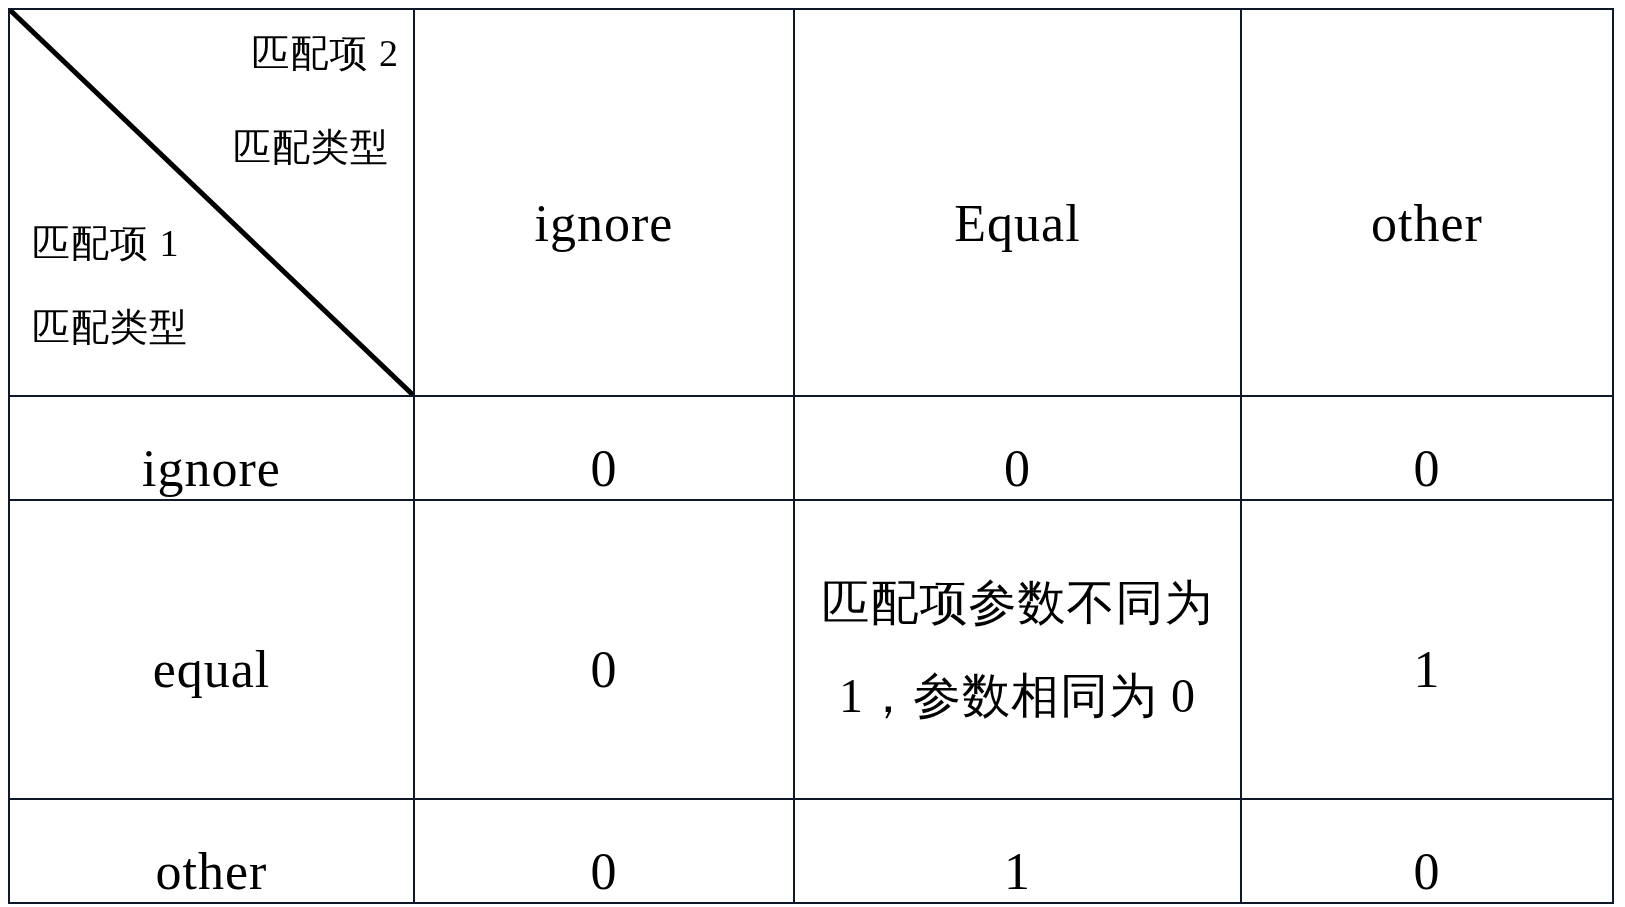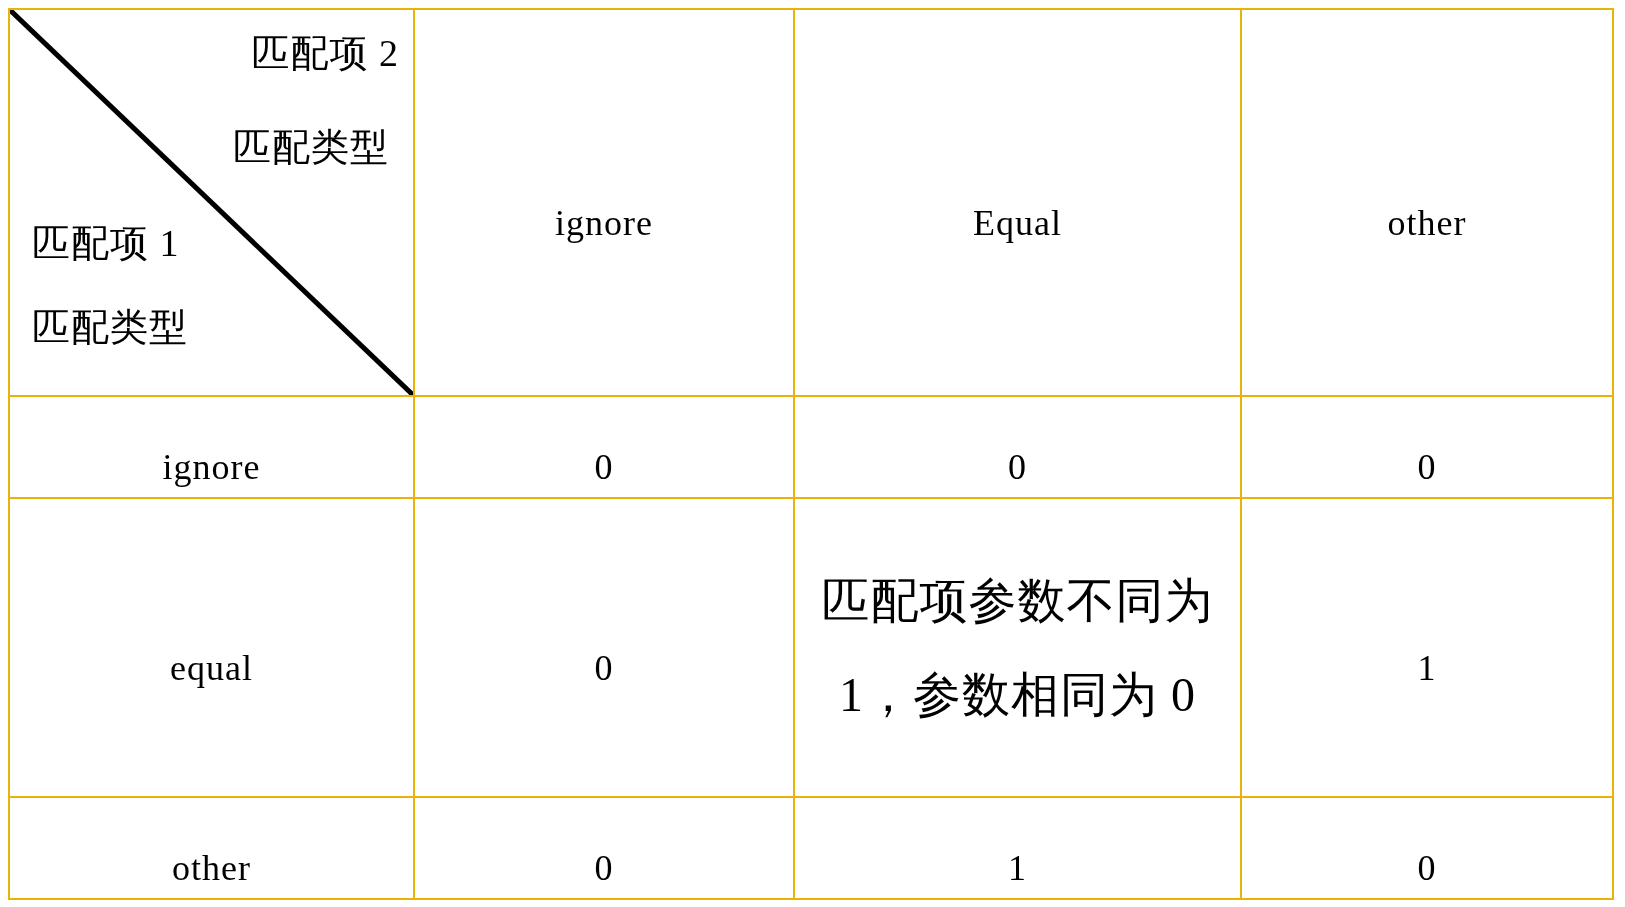--- a/index.html
+++ b/index.html
@@ -24,21 +24,21 @@
   }
 
   table.matrix {
     border-collapse: collapse;
     table-layout: fixed;
     width: 1604px;
     height: 882px;
   }
 
   table.matrix td {
-    border: 2px solid #eab308;
+    border: 2px solid #0f172a;
     padding: 0;
     text-align: center;
     vertical-align: middle;
     font-family: "Liberation Serif", "DejaVu Serif", serif;
     font-size: 40px;
     font-weight: normal;
     line-height: 1.15;
     color: #000000;
   }
 
@@ -82,21 +82,21 @@
   }
   .corner-col2-line1 { right: 14px; top: 22px; }
   .corner-col2-line2 { right: 24px; top: 116px; }
   .corner-row1-line1 { left: 22px; top: 212px; text-align: center; }
   .corner-row1-line2 { left: 22px; top: 296px; }
 
   .head-label,
   .row-label,
   .cell-value {
     display: block;
-    font-size: 36px;
+    font-size: 52px;
     letter-spacing: 1px;
     margin-top: 42px;
   }
 
   .cell-text-multi {
     display: block;
     font-size: 48px;
     line-height: 1.95;
     letter-spacing: 1px;
     padding: 0 18px;

